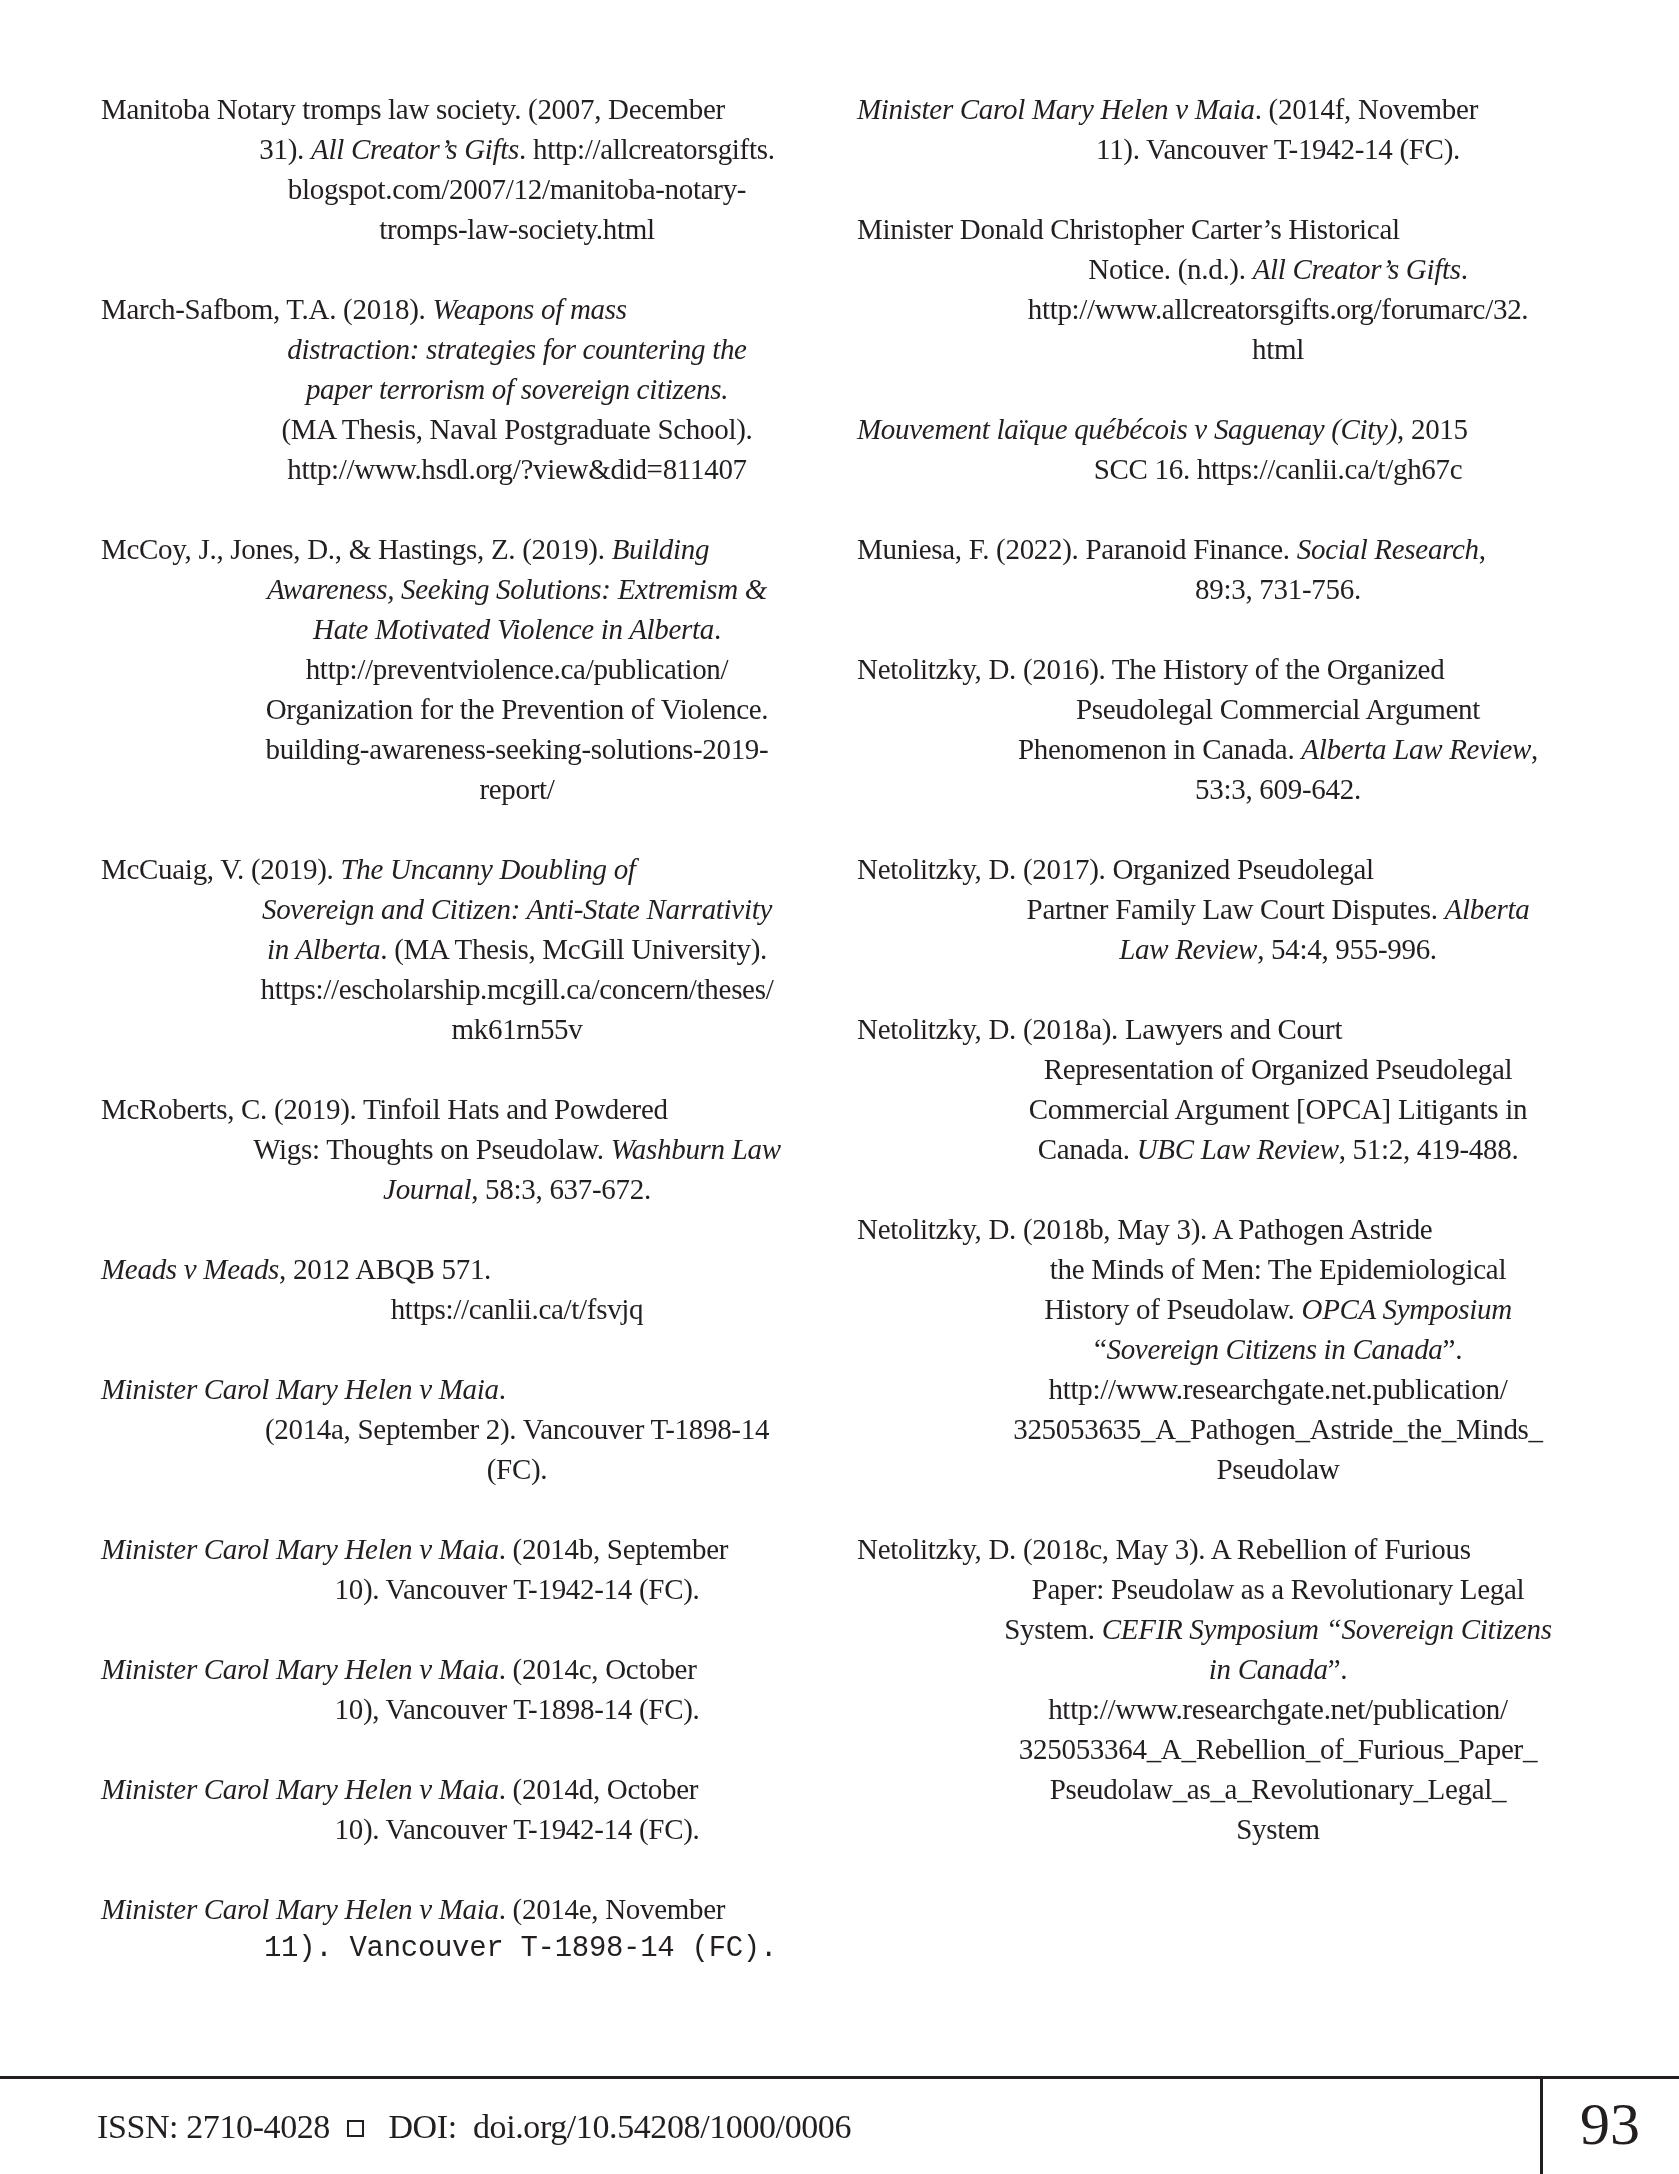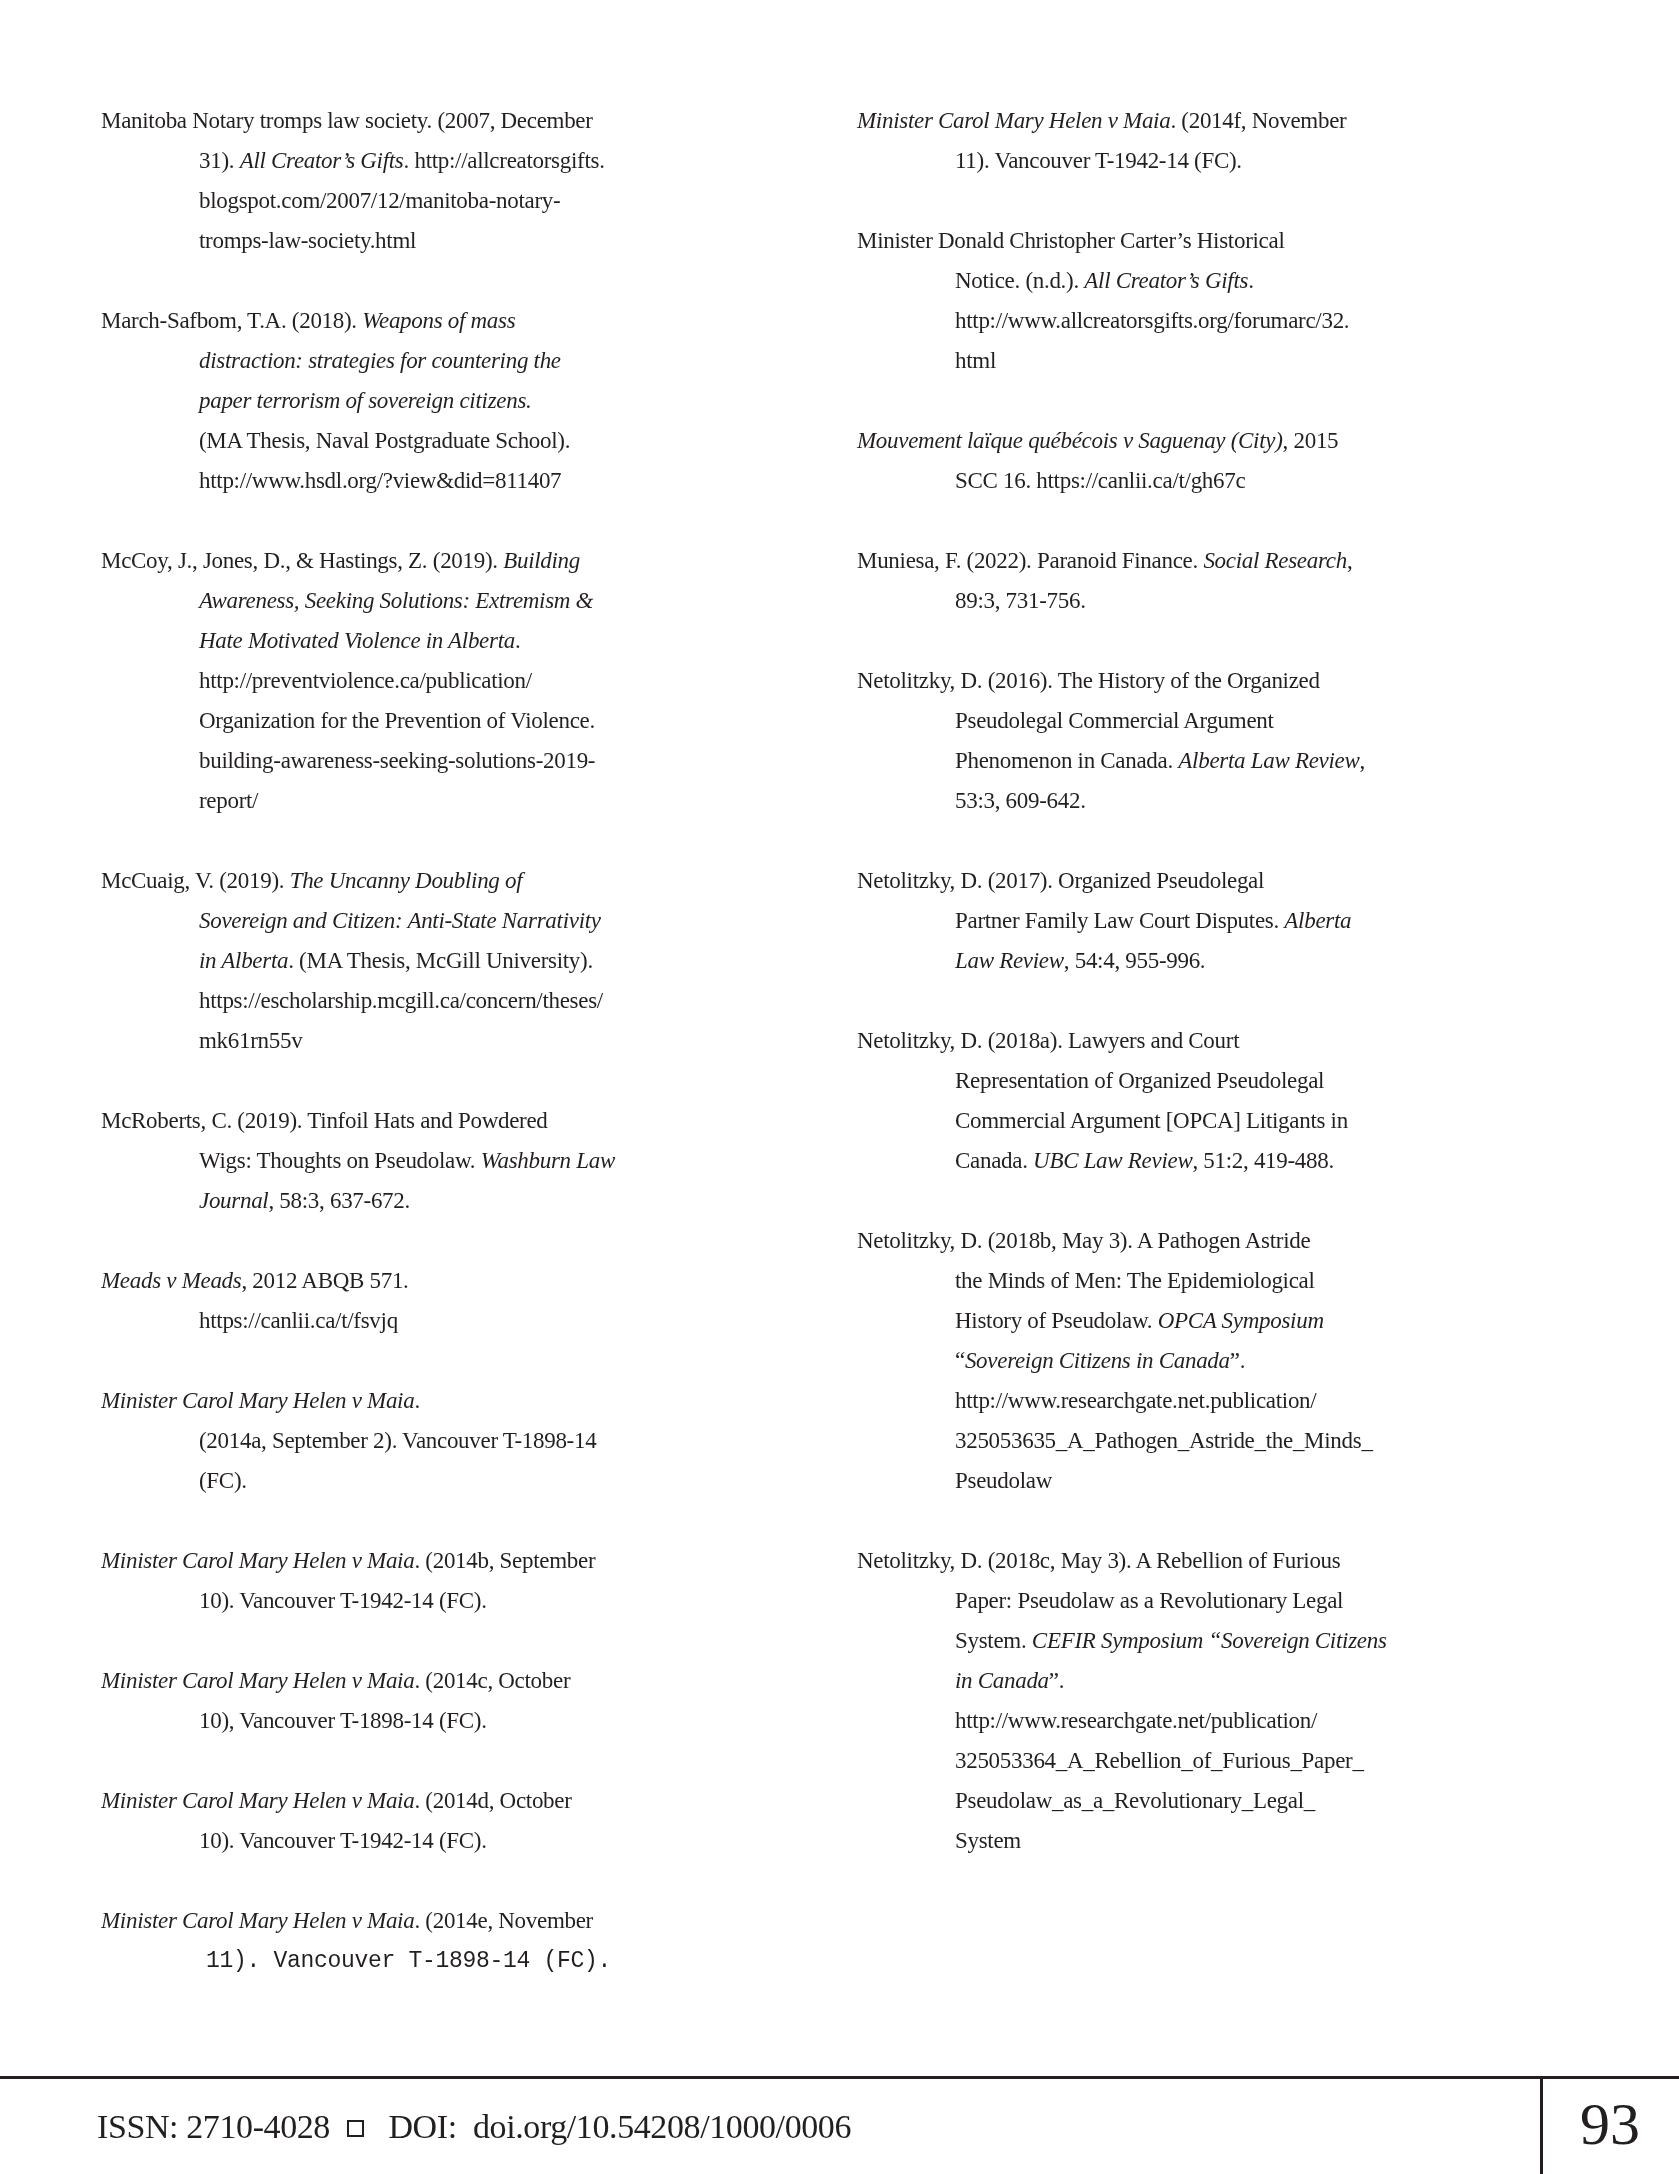--- a/index.html
+++ b/index.html
@@ -2,28 +2,28 @@
 <html style="font-size:15px"><head>
 <meta charset="utf-8">
 <style>
   html, body { margin: 0; padding: 0; }
   body {
     width: 1680px; height: 2174px; background: #ffffff; position: relative; overflow: hidden;
     color: #231f20;
     font-family: "Liberation Serif", "DejaVu Serif", serif;
   }
   .col {
-    position: absolute; top: 101px;
-    font-size: 23px; line-height: 40px; letter-spacing: -0.3px;
+    position: absolute; top: 89px;
+    font-size: 29px; line-height: 40px; letter-spacing: -0.3px;
   }
   .col-left { left: 101px; width: 734px; }
   .col-right { left: 857px; width: 744px; }
   .entry { margin-bottom: 40px; }
   .line { white-space: nowrap; display: block; height: 40px; }
-  .line.indent { padding-left: 98px; }
+  .line.indent { padding-left: 98px; text-align: center; }
   .line.indent-extra { padding-left: 105px; font-family: Liberation Mono, monospace; }
   i, .it { font-style: italic; }
   .rule-h {
     position: absolute; left: 0; top: 2076px; width: 1680px; height: 2.8px; background: #231f20;
   }
   .rule-v {
     position: absolute; left: 1540px; top: 2076px; width: 2.8px; height: 98px; background: #231f20;
   }
   .footer-text {
     position: absolute; left: 97px; top: 2110px; font-size: 34px; line-height: 34px;

